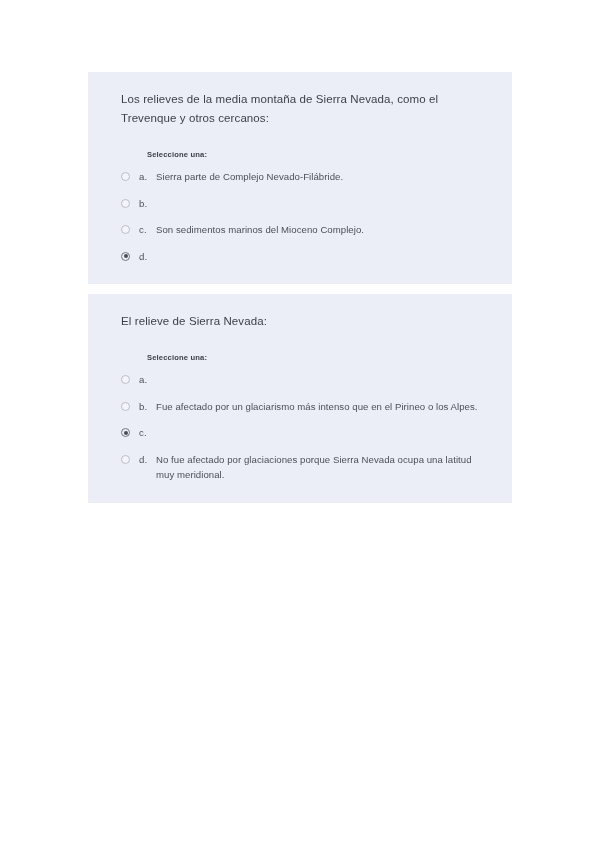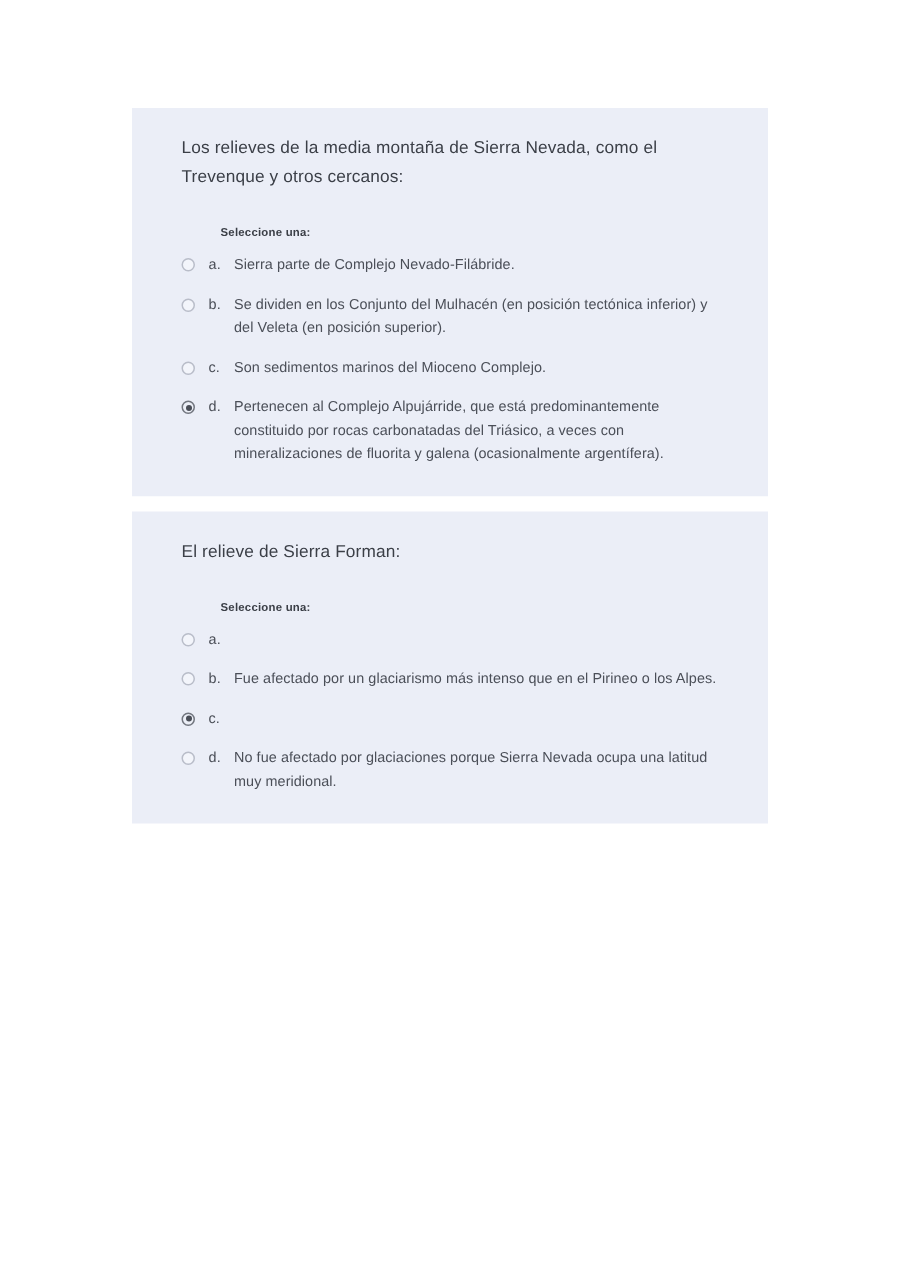--- a/index.html
+++ b/index.html
@@ -140,39 +140,37 @@
       <div class="select-label">Seleccione una:</div>
       <ul class="options">
         <li class="option">
           <span class="radio"></span>
           <span class="option-letter">a.</span>
           <span class="option-text">Sierra parte de  Complejo Nevado-Filábride.</span>
         </li>
         <li class="option">
           <span class="radio"></span>
           <span class="option-letter">b.</span>
-          <span class="option-text">Se dividen en los Conjunto del Mulhacén (en posición tectónica inferior) y del Veleta (en posición superior).</span>
         </li>
         <li class="option">
           <span class="radio"></span>
           <span class="option-letter">c.</span>
           <span class="option-text">Son sedimentos marinos del Mioceno Complejo.</span>
         </li>
         <li class="option">
           <span class="radio checked"></span>
           <span class="option-letter">d.</span>
-          <span class="option-text">Pertenecen al Complejo Alpujárride, que está predominantemente constituido por rocas carbonatadas del Triásico, a veces con mineralizaciones de fluorita y galena (ocasionalmente argentífera).</span>
         </li>
       </ul>
     </div>
 
     <div class="card-gap"></div>
 
     <div class="question-card">
-      <div class="question-text">El relieve de Sierra Forman:</div>
+      <div class="question-text">El relieve de Sierra Nevada:</div>
       <div class="select-label">Seleccione una:</div>
       <ul class="options">
         <li class="option">
           <span class="radio"></span>
           <span class="option-letter">a.</span>
         </li>
         <li class="option">
           <span class="radio"></span>
           <span class="option-letter">b.</span>
           <span class="option-text">Fue afectado por un glaciarismo más intenso que en el Pirineo o los Alpes.</span>

